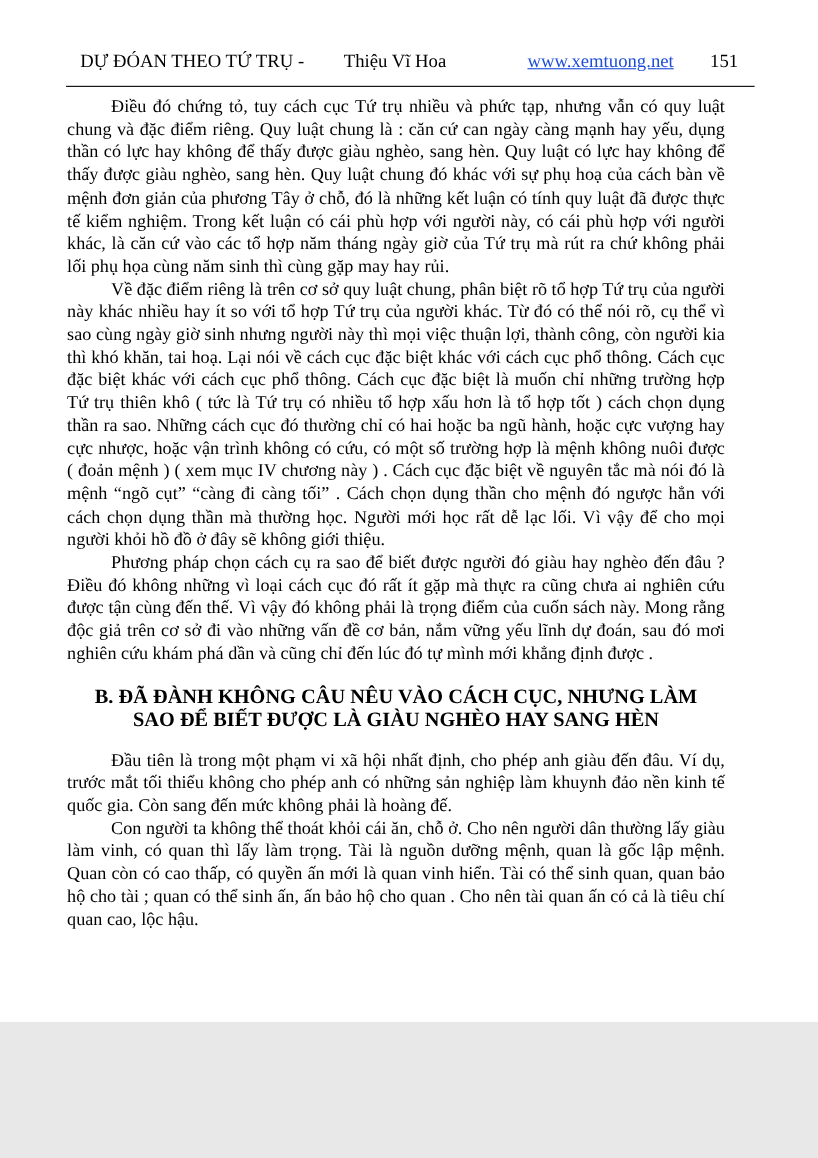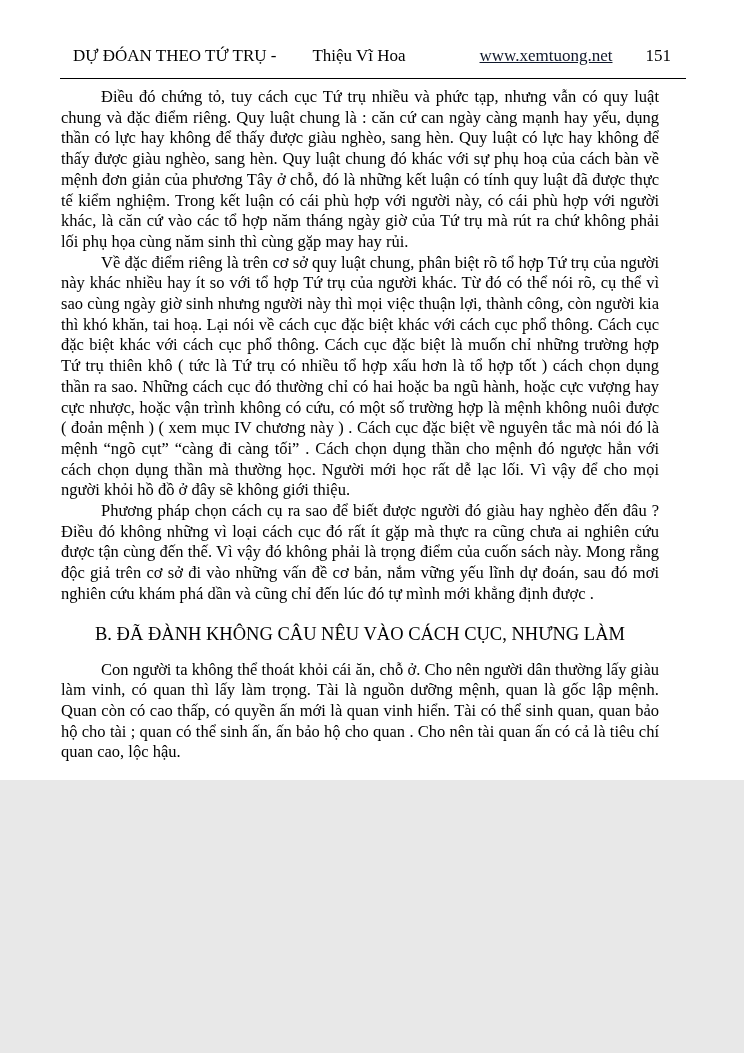--- a/index.html
+++ b/index.html
@@ -1,19 +1,19 @@
 <!DOCTYPE html>
 <html lang="vi"><head>
 <meta charset="utf-8">
 <style>
   html, body { margin: 0; padding: 0; background: #e8e8e8; }
   .page {
     position: relative;
     width: 744px;
-    height: 780px;
+    height: 929px;
     margin: 0 auto;
     background: #ffffff;
     color: #000000;
     font-family: "Liberation Serif", "DejaVu Serif", serif;
     overflow: hidden;
   }
   .header {
     position: absolute;
     top: 46px;
     left: 73px;
@@ -21,21 +21,21 @@
     display: flex;
     align-items: baseline;
     font-size: 17px;
     line-height: 20px;
     white-space: nowrap;
   }
   .h-author { margin-left: 36px; }
   .h-url {
     margin-left: auto;
     margin-right: 33px;
-    color: #0f172a;
+    color: #1d4ed8;
     text-decoration: underline;
     cursor: pointer;
   }
   .header-rule {
     position: absolute;
     top: 78px;
     left: 60px;
     right: 58px;
     height: 0;
     border: none;
@@ -51,21 +51,21 @@
     line-height: 20.7px;
     text-align: justify;
   }
   .body-text p {
     margin: 0;
     text-indent: 40px;
   }
   .section-heading {
     margin: 19px 0 15px 0;
     font-size: 18.5px;
-    font-weight: normal;
+    font-weight: bold;
     text-align: center;
     line-height: 21px;
     text-indent: 0;
   }
   .section-heading span { display: block; }
 </style>
 </head>
 <body>
 
 <div class="page">
@@ -79,18 +79,20 @@
 
   <hr class="header-rule">
 
   <div class="body-text">
     <p>Điều đó chứng tỏ, tuy cách cục Tứ trụ nhiều và phức tạp, nhưng vẫn có quy luật chung và đặc điểm riêng. Quy luật chung là : căn cứ can ngày càng mạnh hay yếu, dụng thần có lực hay không để thấy được giàu nghèo, sang hèn. Quy luật có lực hay không để thấy được giàu nghèo, sang hèn. Quy luật chung đó khác với sự phụ hoạ của cách bàn về mệnh đơn giản của phương Tây ở chỗ, đó là những kết luận có tính quy luật đã được  thực tế kiểm nghiệm. Trong kết luận có cái phù hợp  với người này, có cái phù hợp với người khác, là căn cứ vào các tổ hợp năm tháng ngày giờ của Tứ trụ mà rút ra chứ không phải lối phụ họa cùng năm sinh thì cùng gặp may hay rủi.</p>
     <p>Về đặc điểm riêng là trên cơ sở quy luật chung, phân biệt rõ tổ hợp Tứ trụ của người này khác nhiều hay ít so với tổ hợp Tứ trụ của người khác. Từ đó có thể nói rõ, cụ thể vì sao cùng ngày giờ sinh nhưng người này thì mọi việc thuận lợi, thành công, còn người kia thì khó khăn, tai hoạ. Lại nói về cách cục đặc biệt khác với cách cục phổ thông. Cách cục đặc biệt khác với cách cục phổ thông. Cách cục đặc biệt là muốn chỉ những trường hợp Tứ trụ thiên khô ( tức là Tứ trụ  có nhiều tổ hợp xấu hơn là tổ hợp tốt ) cách chọn dụng thần ra sao. Những cách cục đó thường chỉ có hai hoặc ba ngũ hành, hoặc cực vượng hay cực nhược, hoặc vận trình không có cứu, có một số trường hợp  là mệnh không nuôi được  ( đoản mệnh ) ( xem mục IV chương này ) . Cách cục đặc biệt về nguyên tắc mà nói đó là mệnh “ngõ cụt” “càng đi càng tối” . Cách chọn dụng thần cho mệnh đó ngược hẳn với cách chọn dụng thần mà thường học. Người mới học rất dễ lạc lối. Vì vậy để cho mọi người khỏi hồ đồ ở đây sẽ không giới thiệu.</p>
     <p>Phương pháp chọn cách cụ ra sao để biết được người đó giàu hay nghèo đến đâu ? Điều đó không những vì loại cách cục đó rất ít gặp mà thực ra  cũng chưa ai nghiên cứu được tận cùng đến thế. Vì vậy đó không phải là trọng điểm của cuốn sách này. Mong rằng độc giả trên cơ sở đi vào những vấn đề cơ bản, nắm vững yếu lĩnh dự đoán, sau đó mơi nghiên cứu khám phá dần và cũng chỉ đến lúc đó tự mình mới khẳng định được .</p>
 
     <h2 class="section-heading">
       <span>B. ĐÃ ĐÀNH KHÔNG CÂU NÊU VÀO CÁCH CỤC, NHƯNG LÀM</span>
+      <span>SAO ĐỂ BIẾT ĐƯỢC LÀ GIÀU NGHÈO HAY SANG HÈN</span>
     </h2>
 
+    <p>Đầu tiên là trong một phạm vi xã hội nhất định, cho phép anh giàu đến đâu. Ví dụ, trước mắt tối thiểu không cho phép anh có những sản nghiệp làm khuynh đảo nền kinh tế quốc gia. Còn sang đến mức không phải là hoàng đế.</p>
     <p>Con người ta không thể thoát khỏi cái ăn, chỗ ở. Cho nên người dân thường lấy giàu làm vinh, có quan thì lấy làm trọng. Tài là nguồn dưỡng mệnh, quan là gốc lập mệnh. Quan còn có cao thấp, có quyền ấn mới là quan vinh hiển. Tài có thể sinh quan, quan bảo hộ cho tài ; quan có thể sinh ấn, ấn bảo hộ cho quan . Cho nên tài quan ấn có cả là tiêu chí quan cao, lộc hậu.</p>
   </div>
 
 </div>
 
 </body></html>

